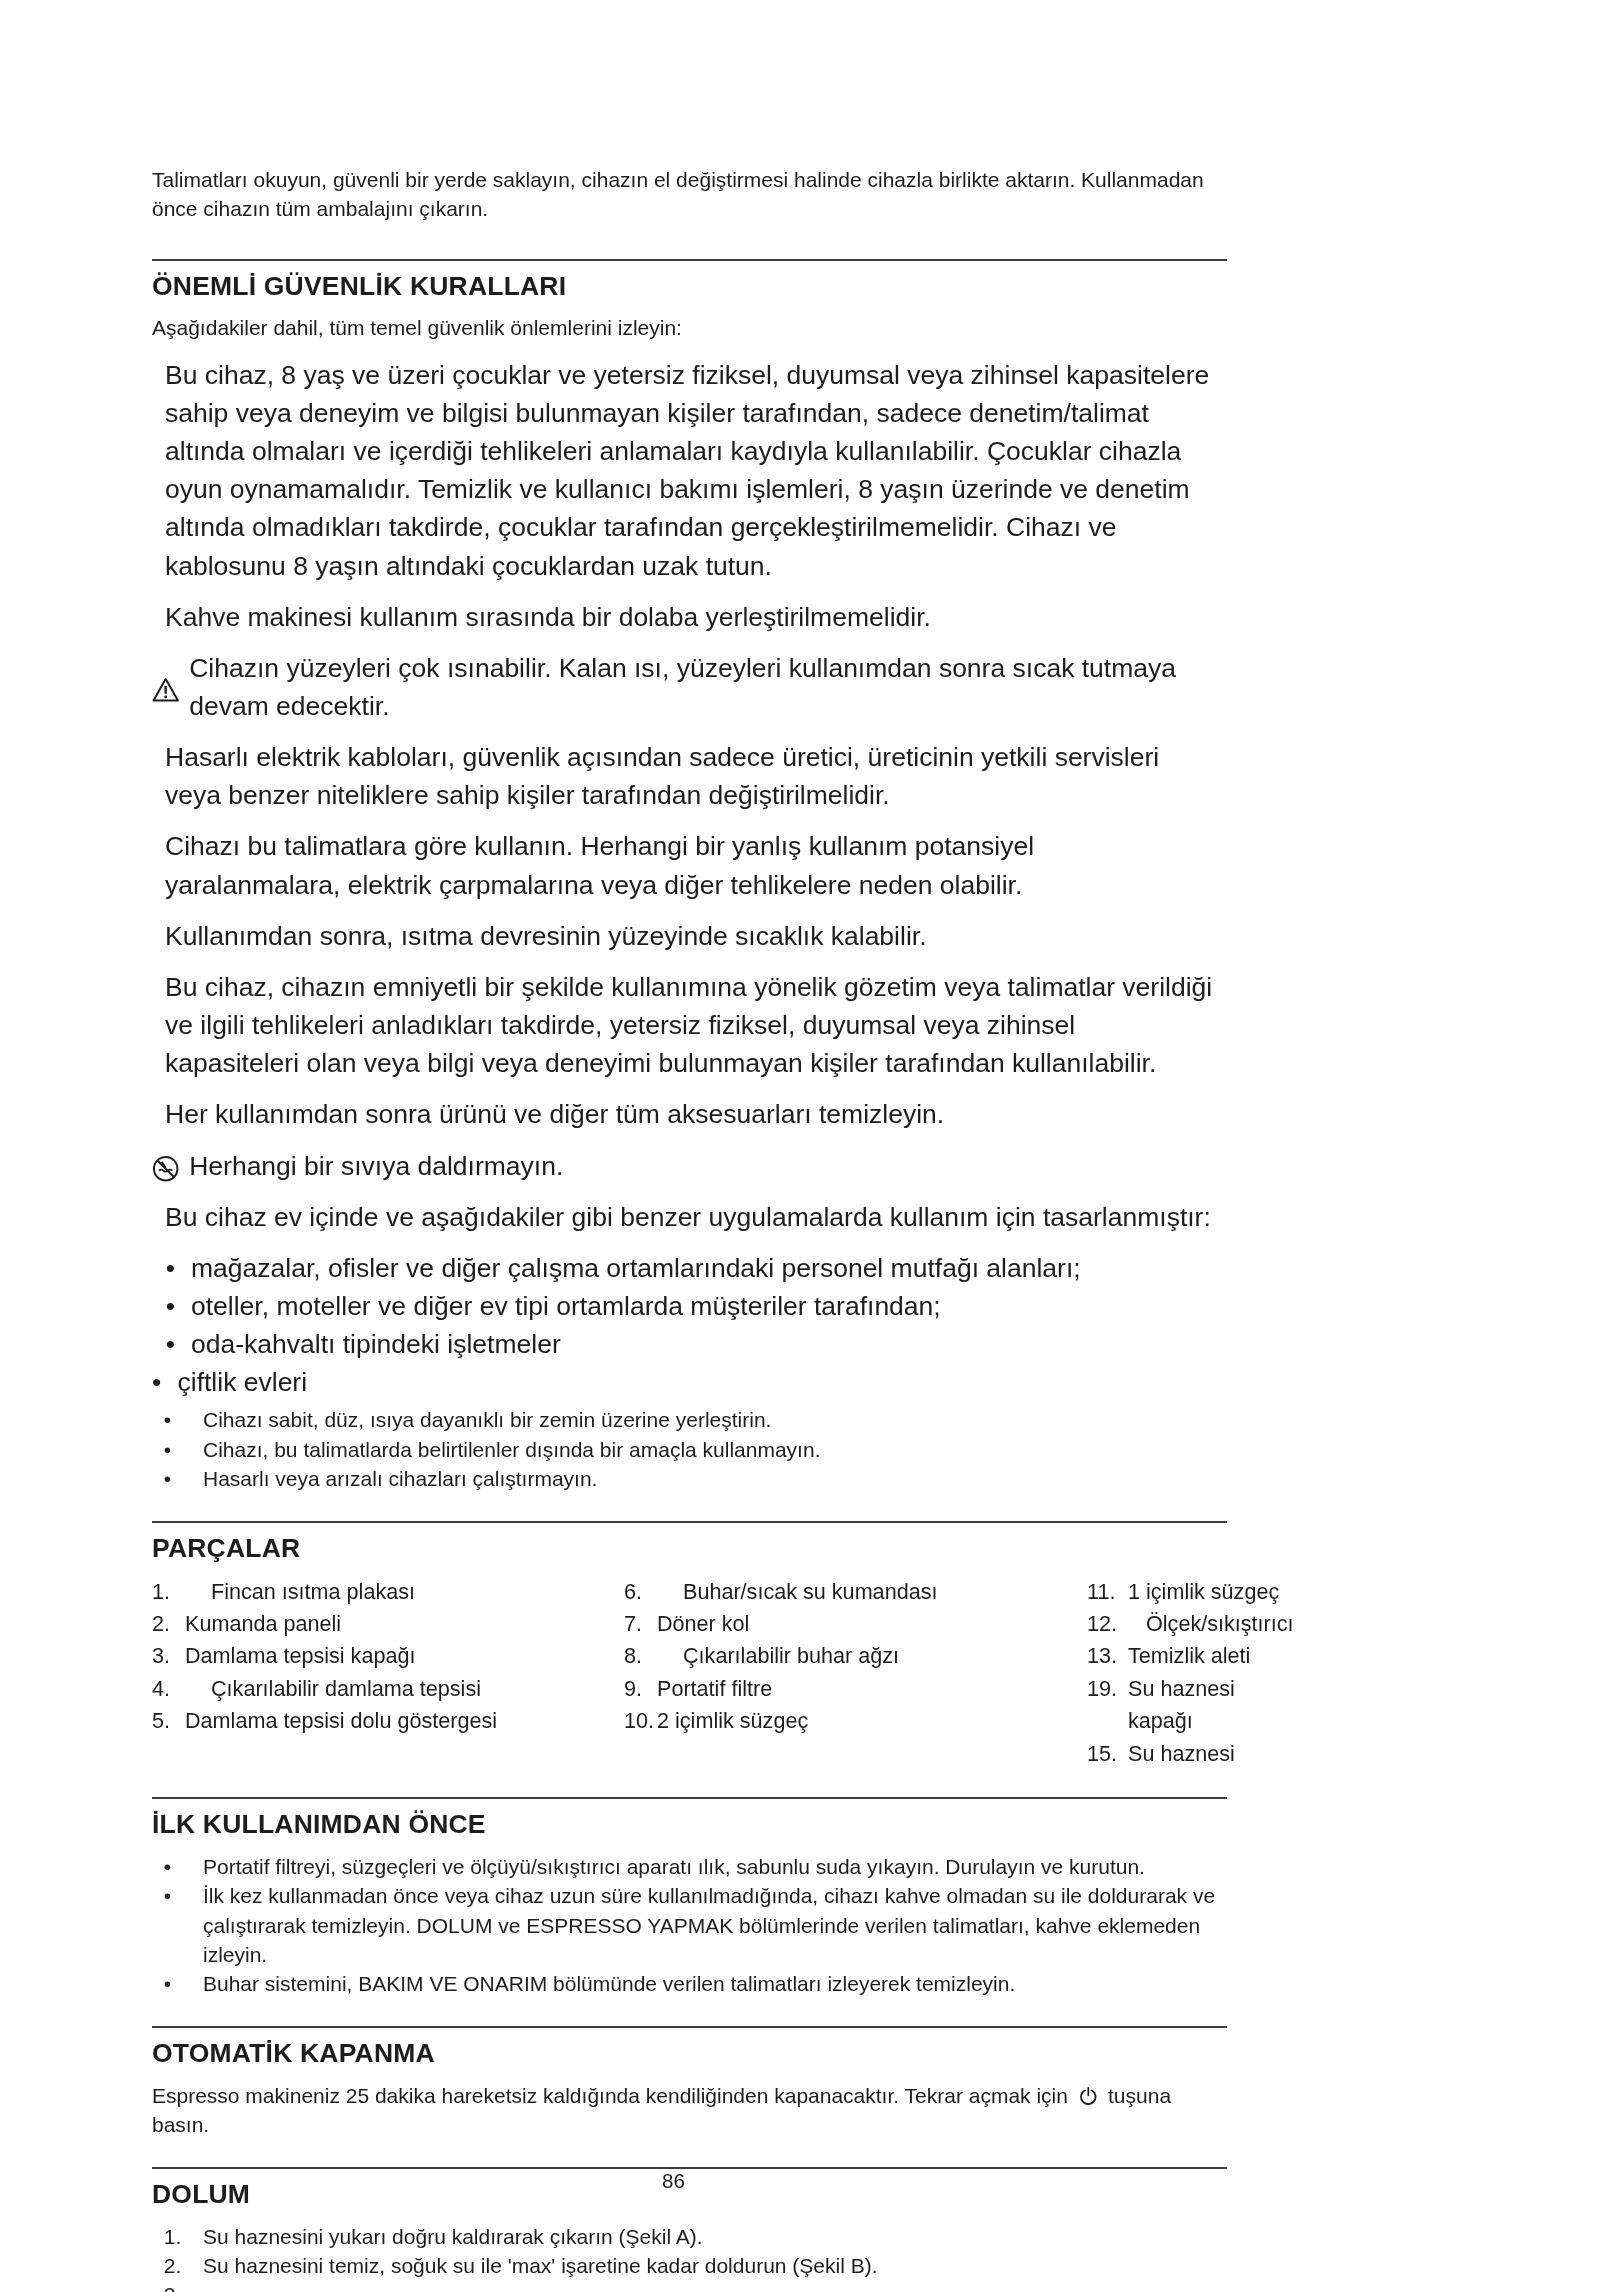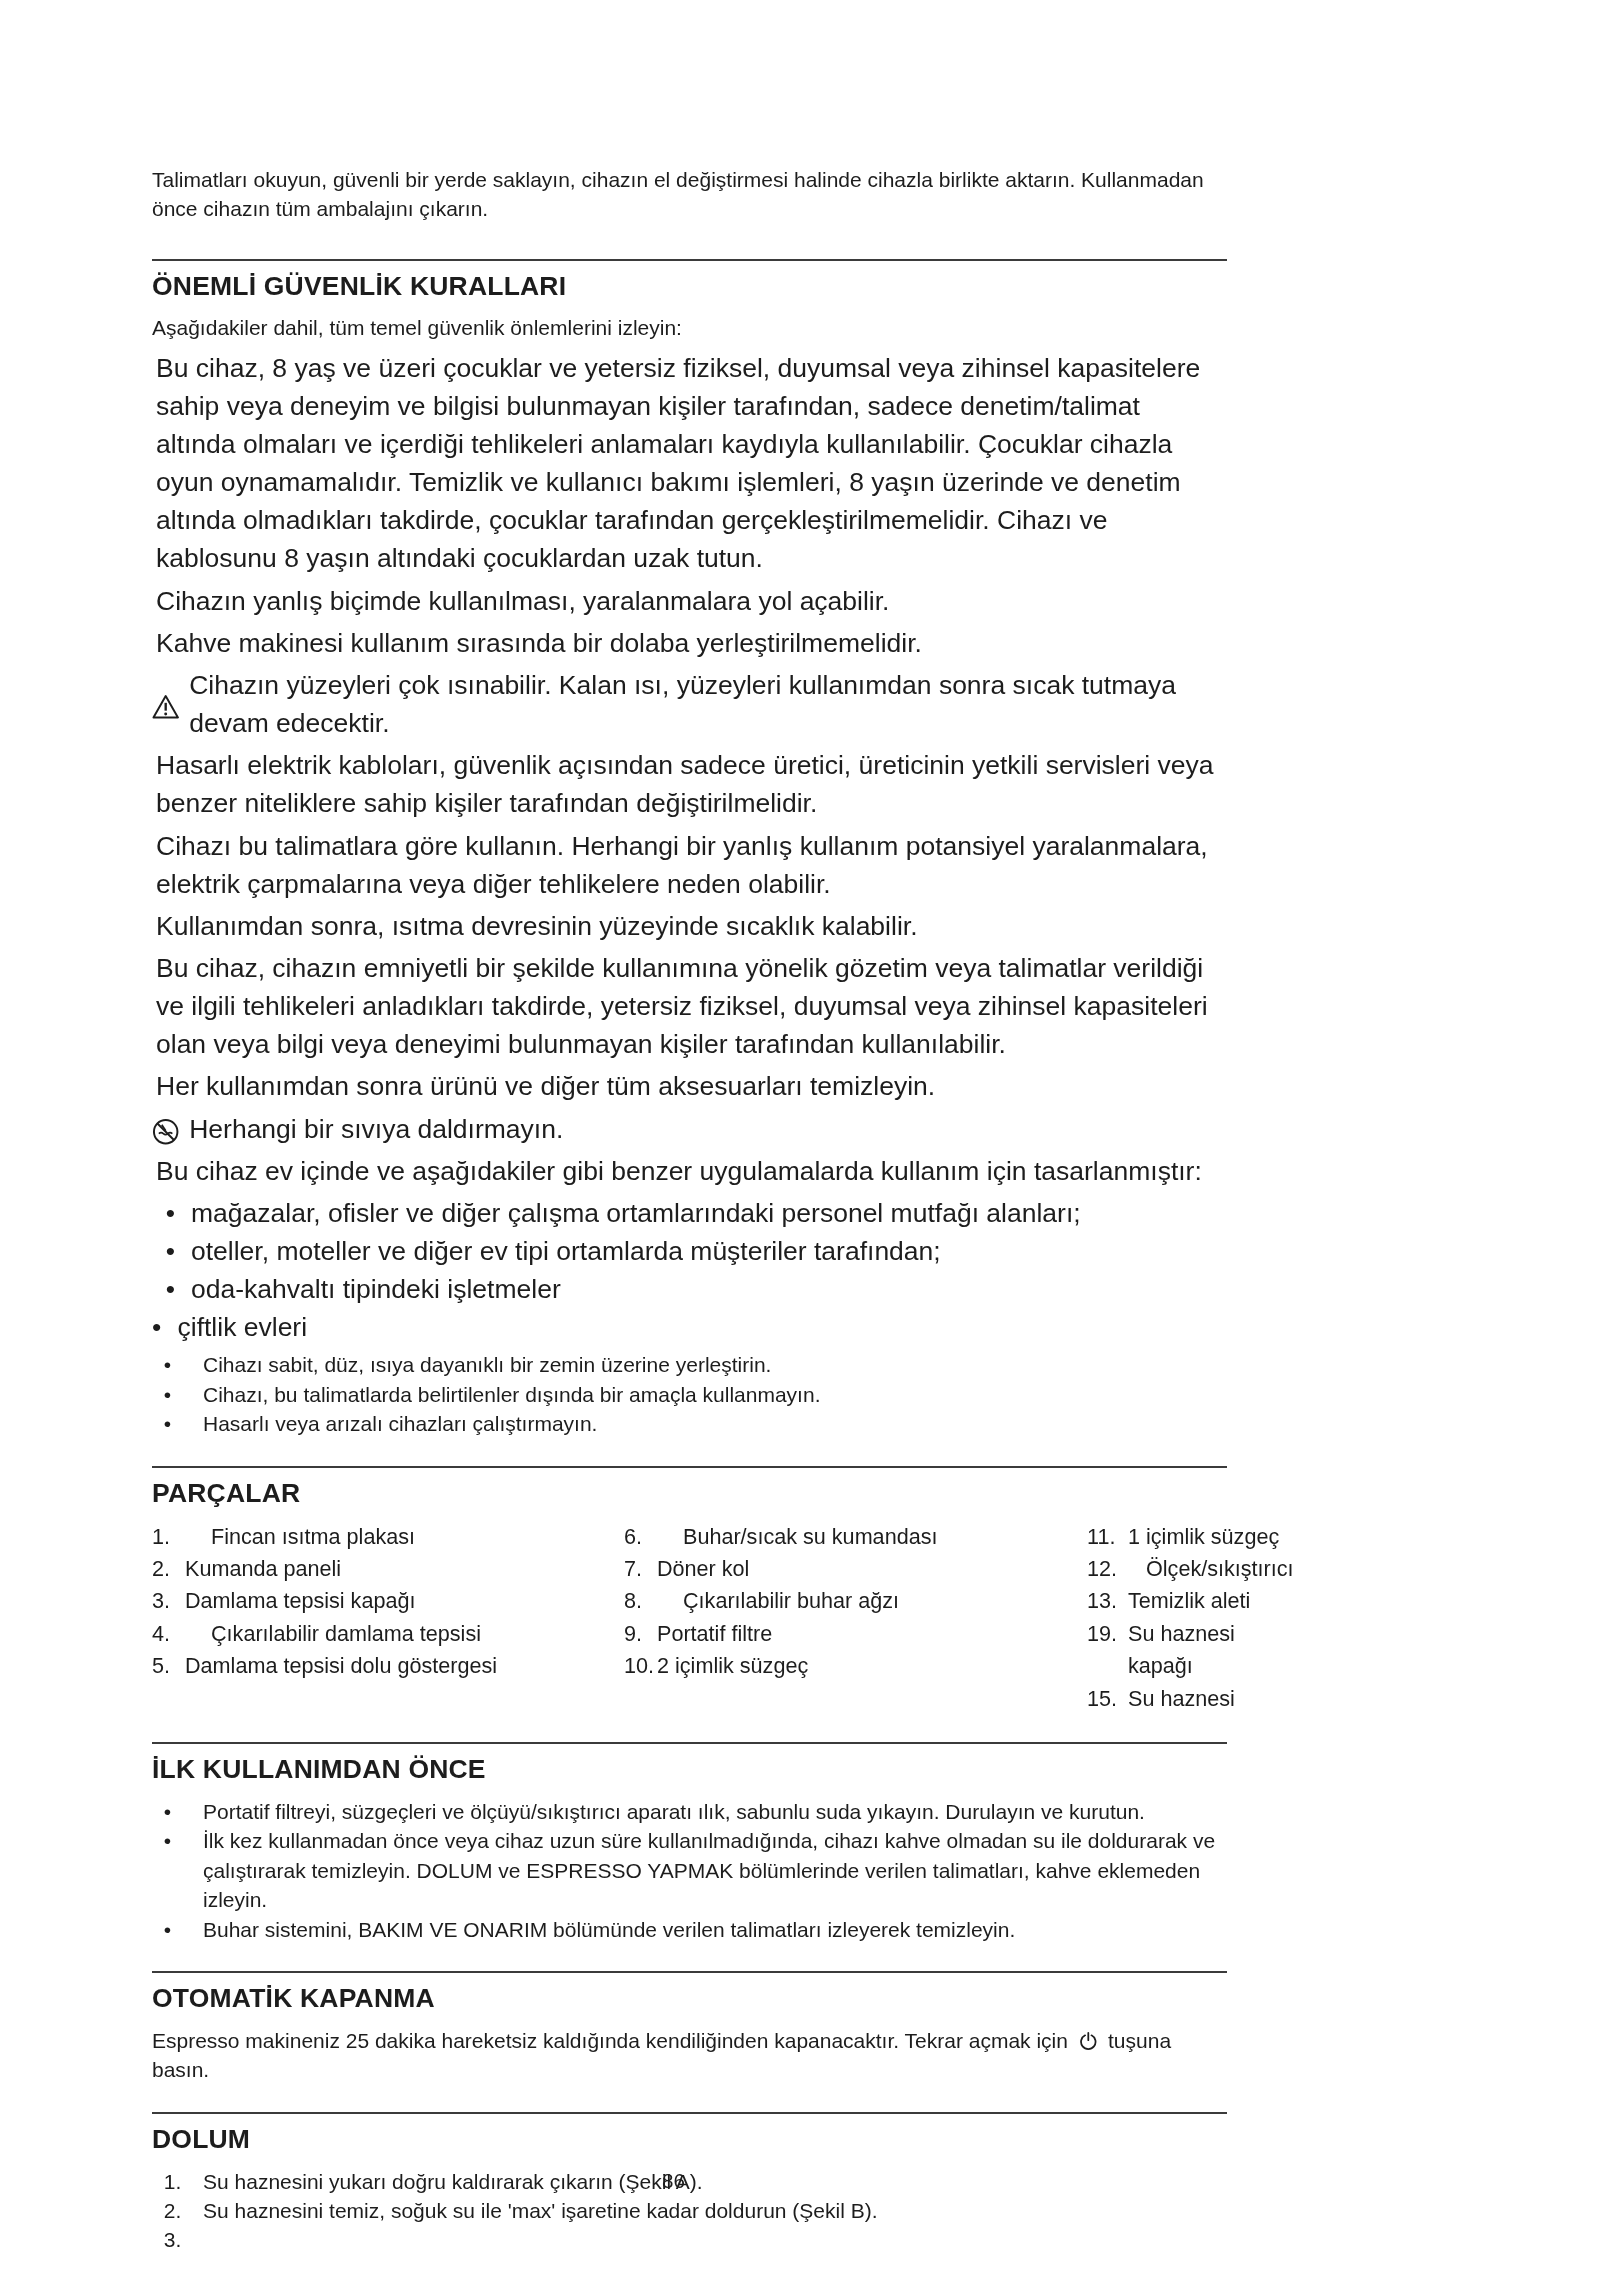--- a/index.html
+++ b/index.html
@@ -27,21 +27,21 @@
   }
   .section-heading {
     font-size:26.5px; font-weight:bold;
     margin-top:9.8px; margin-bottom:11.8px;
     letter-spacing:0.2px;
   }
 
   .intro { margin-bottom:35px; }
   .lead  { margin-bottom:5.9px; }
 
-  .para { margin:4px; }
+  .para { margin:13px; }
   .icon-para { display:flex; align-items:center; }
   .icon-para .inline-icon { flex:0 0 auto; margin-right:9.8px; margin-top:5.9px; }
 
   
   .bullet-row { display:flex; align-items:flex-start; }
   .bullet-row .bullet { flex:0 0 auto; }
   .big-bullets .bullet   { width:39px; padding-left:13.7px; }
   .farm-bullet .bullet   { width:25.5px; padding-left:0; }
   .small-bullets { margin-top:3.9px; }
   .small-bullets .bullet { width:51px; padding-left:11.8px; }
@@ -83,21 +83,20 @@
   <div class="content">
 
     <p class="intro small-text">Talimatları okuyun, güvenli bir yerde saklayın, cihazın el değiştirmesi halinde cihazla birlikte aktarın. Kullanmadan önce cihazın tüm ambalajını çıkarın.</p>
 
     <div class="section">
       <hr class="section-rule">
       <h2 class="section-heading">ÖNEMLİ GÜVENLİK KURALLARI</h2>
       <p class="lead small-text">Aşağıdakiler dahil, tüm temel güvenlik önlemlerini izleyin:</p>
 
       <p class="para big-text">Bu cihaz, 8 yaş ve üzeri çocuklar ve yetersiz fiziksel, duyumsal veya zihinsel kapasitelere sahip veya deneyim ve bilgisi bulunmayan kişiler tarafından, sadece denetim/talimat altında olmaları ve içerdiği tehlikeleri anlamaları kaydıyla kullanılabilir. Çocuklar cihazla oyun oynamamalıdır. Temizlik ve kullanıcı bakımı işlemleri, 8 yaşın üzerinde ve denetim altında olmadıkları takdirde, çocuklar tarafından gerçekleştirilmemelidir. Cihazı ve kablosunu 8 yaşın altındaki çocuklardan uzak tutun.</p>
-      <p class="para big-text">Cihazın yanlış biçimde kullanılması, yaralanmalara yol açabilir.</p>
       <p class="para big-text">Kahve makinesi kullanım sırasında bir dolaba yerleştirilmemelidir.</p>
 
       <div class="icon-para big-text">
         <span class="inline-icon">
           <svg width="27.4" height="25.5" viewBox="0 0 28 26">
             <polygon points="14,2 26.5,24 1.5,24" fill="none" stroke="#1d1d1d" stroke-width="2" stroke-linejoin="round"></polygon>
             <line x1="14" y1="9" x2="14" y2="17" stroke="#1d1d1d" stroke-width="2.4"></line>
             <circle cx="14" cy="20.5" r="1.5" fill="#1d1d1d"></circle>
           </svg>
         </span>

